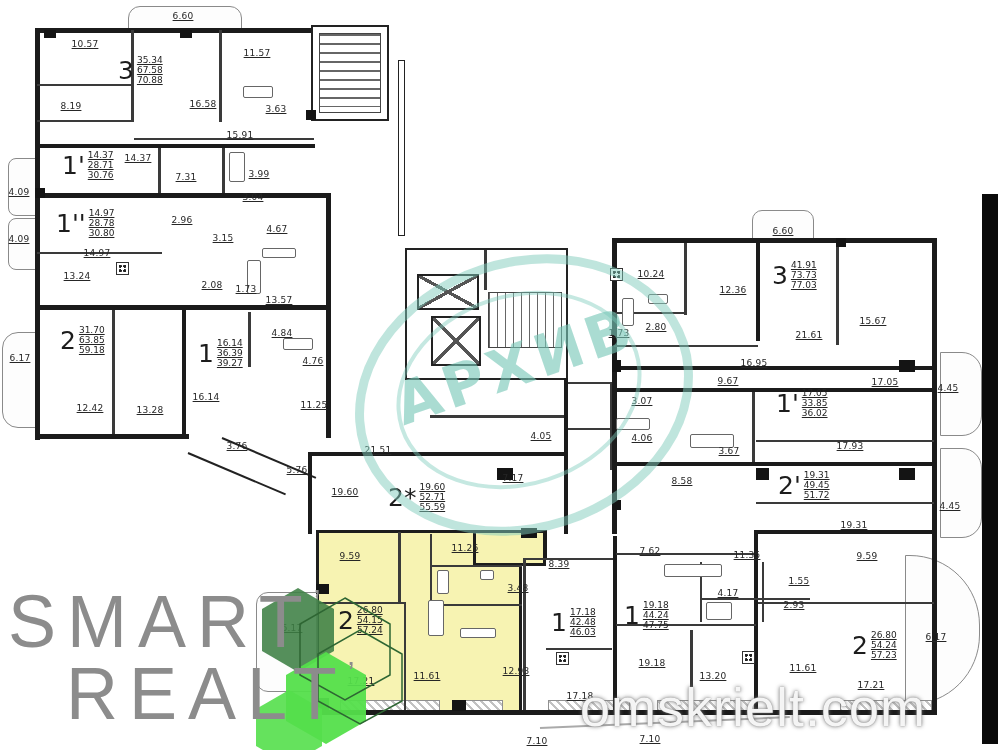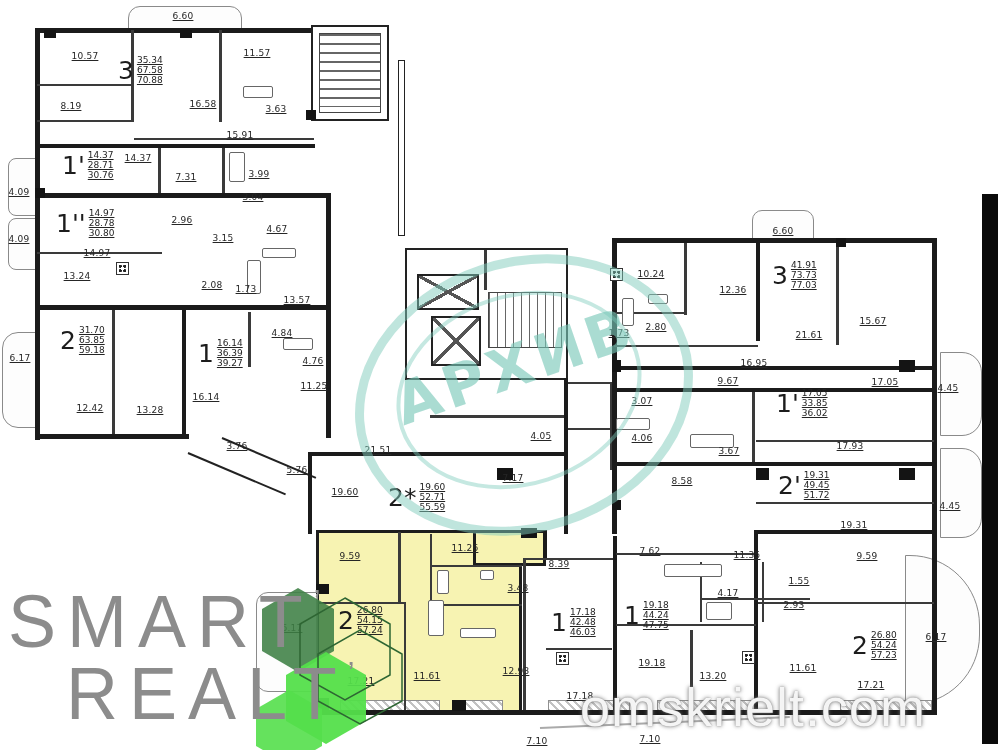--- a/index.html
+++ b/index.html
@@ -181,47 +181,47 @@
   <div class="fix" style="left:437px;top:570px;width:12px;height:24px"></div>
   <div class="fix" style="left:460px;top:628px;width:36px;height:10px"></div>
   <div class="stove" style="left:116px;top:262px;width:13px;height:13px"></div>
   <div class="stove" style="left:610px;top:268px;width:13px;height:13px"></div>
   <div class="stove" style="left:556px;top:652px;width:13px;height:13px"></div>
   <div class="stove" style="left:742px;top:651px;width:13px;height:13px"></div>
   <div class="gl" style="left:540px;top:727px;width:250px;height:2px;transform:rotate(-2.5deg)"></div>
 
   <div id="labels" class="abs" style="left:0;top:0;width:100%;height:100%">
       <span class="rl" style="left: 183px; top: 16px;">6.60</span>
-      <span class="rl" style="left: 85px; top: 56px;">10.57</span>
+      <span class="rl" style="left: 85px; top: 44px;">10.57</span>
       <span class="rl" style="left: 257px; top: 53px;">11.57</span>
       <span class="rl" style="left: 203px; top: 104px;">16.58</span>
       <span class="rl" style="left: 71px; top: 106px;">8.19</span>
       <span class="rl" style="left: 276px; top: 109px;">3.63</span>
       <span class="rl" style="left: 240px; top: 135px;">15.91</span>
       <span class="rl" style="left: 138px; top: 158px;">14.37</span>
       <span class="rl" style="left: 186px; top: 177px;">7.31</span>
       <span class="rl" style="left: 259px; top: 174px;">3.99</span>
       <span class="rl" style="left: 253px; top: 197px; text-decoration: underline;">3.04</span>
       <span class="rl" style="left: 19px; top: 192px;">4.09</span>
       <span class="rl" style="left: 19px; top: 239px;">4.09</span>
       <span class="rl" style="left: 97px; top: 253px;">14.97</span>
       <span class="rl" style="left: 182px; top: 220px;">2.96</span>
       <span class="rl" style="left: 223px; top: 238px;">3.15</span>
       <span class="rl" style="left: 277px; top: 229px;">4.67</span>
       <span class="rl" style="left: 212px; top: 285px;">2.08</span>
       <span class="rl" style="left: 246px; top: 289px;">1.73</span>
       <span class="rl" style="left: 77px; top: 276px;">13.24</span>
-      <span class="rl" style="left: 279px; top: 300px; margin-left: 18px;">13.57</span>
+      <span class="rl" style="left: 279px; top: 300px;">13.57</span>
       <span class="rl" style="left: 20px; top: 358px;">6.17</span>
       <span class="rl" style="left: 90px; top: 408px;">12.42</span>
       <span class="rl" style="left: 150px; top: 410px;">13.28</span>
       <span class="rl" style="left: 206px; top: 397px;">16.14</span>
       <span class="rl" style="left: 282px; top: 333px;">4.84</span>
       <span class="rl" style="left: 313px; top: 361px;">4.76</span>
-      <span class="rl" style="left: 314px; top: 386px;">11.25</span>
+      <span class="rl" style="left: 314px; top: 405px;">11.25</span>
       <span class="rl" style="left: 237px; top: 446px;">3.76</span>
       <span class="rl" style="left: 297px; top: 470px;">5.76</span>
       <span class="rl" style="left: 378px; top: 450px;">21.51</span>
       <span class="rl" style="left: 541px; top: 436px;">4.05</span>
       <span class="rl" style="left: 513px; top: 478px;">7.17</span>
       <span class="rl" style="left: 345px; top: 492px;">19.60</span>
       <span class="rl" style="left: 465px; top: 548px;">11.26</span>
       <span class="rl" style="left: 350px; top: 556px;">9.59</span>
       <span class="rl" style="left: 518px; top: 588px;">3.48</span>
       <span class="rl" style="left: 427px; top: 676px;">11.61</span>

